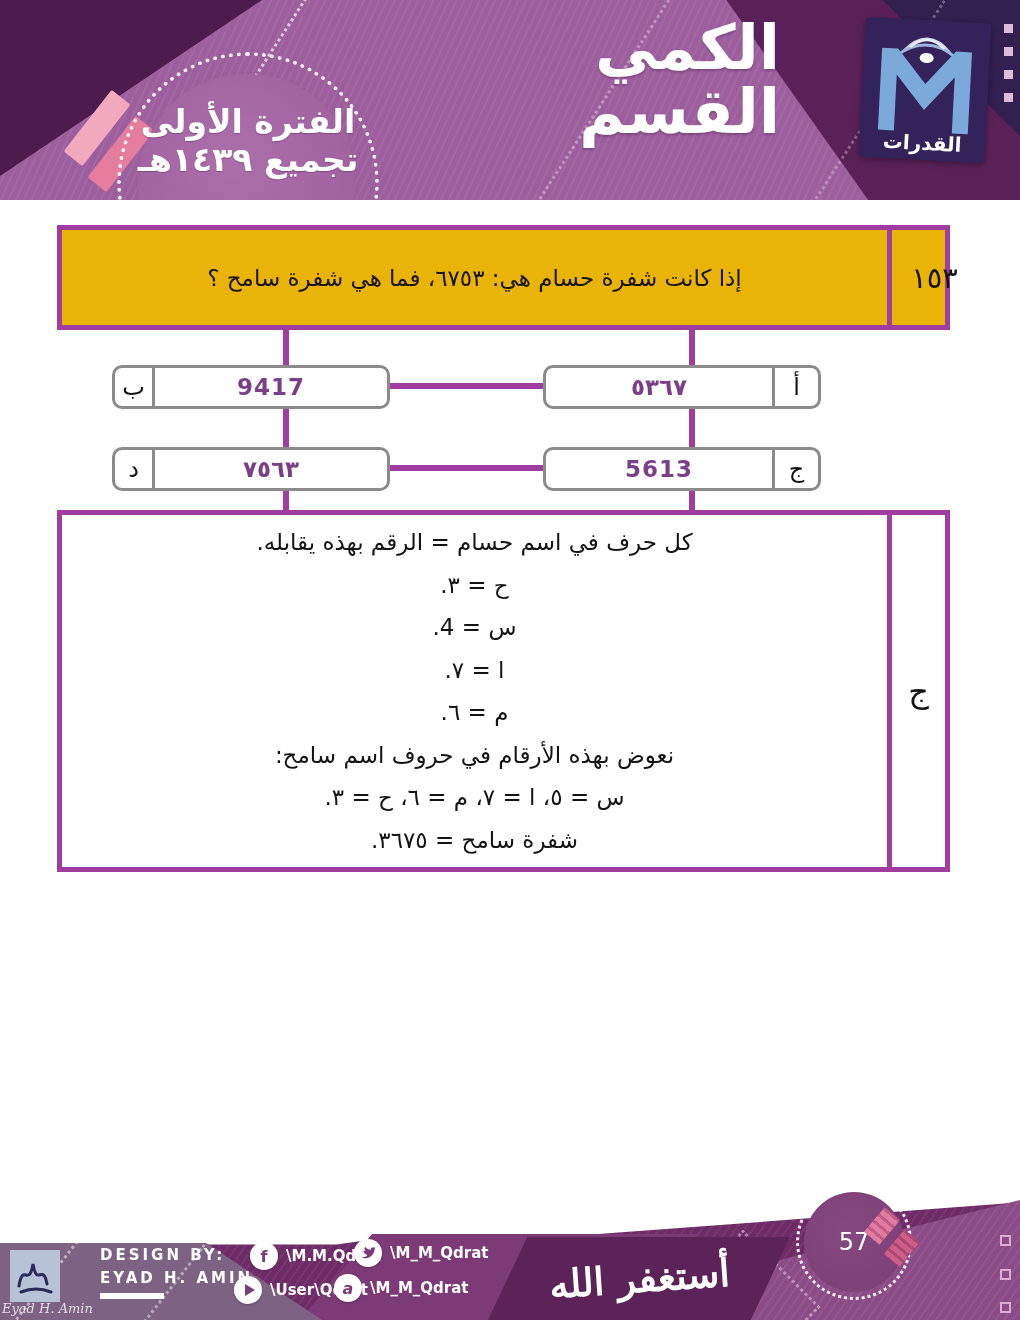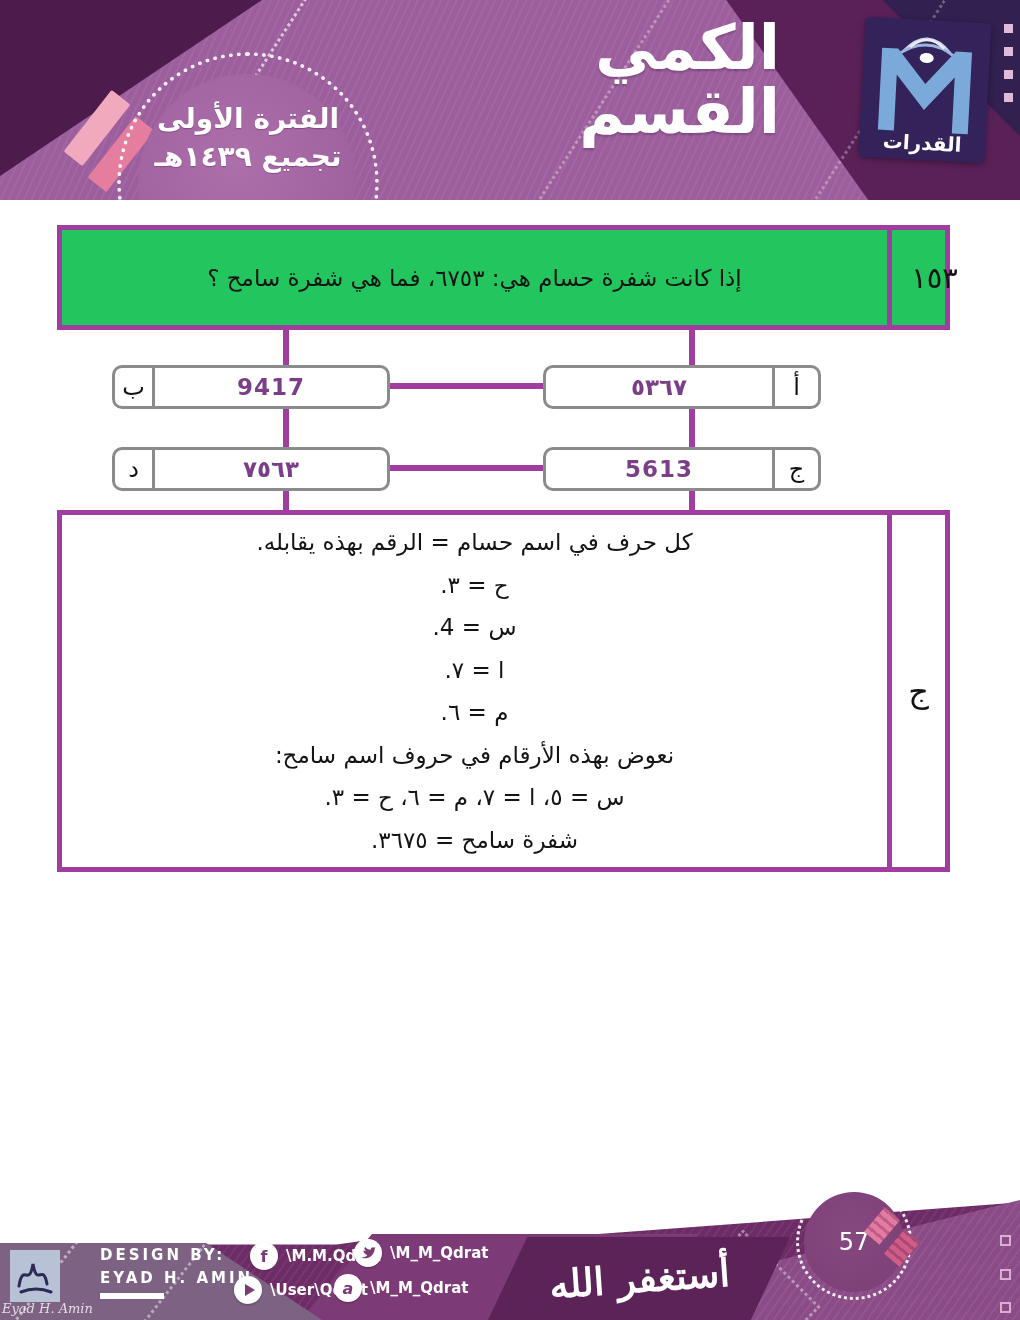--- a/index.html
+++ b/index.html
@@ -26,34 +26,34 @@
   .dl2 { left:596px; top:-40px; height:300px; transform:rotate(33deg); opacity:.5; }
   .dl3 { left:872px; top:-20px; height:260px; transform:rotate(33deg); opacity:.45; }
   .chev { width:78px; height:24px; transform:rotate(-52deg); border-radius:2px; }
   .chev1 { left:58px; top:116px; background:#f0a9bd; }
   .chev2 { left:82px; top:142px; background:#e57e9e; }
   .badge-ring { left:117px; top:52px; width:262px; height:262px; border-radius:50%;
     border:4px dotted #ffffff; opacity:.9; }
   .badge-circle { left:138px; top:74px; width:218px; height:218px; border-radius:50%;
     background:radial-gradient(circle at 45% 40%, #ab6faa 0%, #a264a1 60%, #965a96 100%); }
   .badge-t { left:117px; width:262px; text-align:center; color:#fff; font-weight:bold;
-    font-size:28px; direction:rtl; text-shadow:0 1px 1px rgba(60,10,60,.3); }
+    font-size:33px; direction:rtl; text-shadow:0 1px 1px rgba(60,10,60,.3); }
   .badge-t1 { top:102px; }
   .badge-t2 { top:140px; }
   .hdr-title { left:340px; top:16px; width:440px; text-align:right; color:#ffffff;
     font-weight:bold; direction:rtl; line-height:64px; font-size:62px;
     text-shadow:0 2px 2px rgba(50,10,50,.25); }
   .logo { left:862px; top:20px; width:126px; height:140px; background:#33235a;
     transform:rotate(3deg); border-radius:5px; box-shadow:0 2px 6px rgba(0,0,0,.35); }
   .hdr-sq { width:9px; height:9px; background:#debbdb; left:1004px; }
   .sq1{top:24px} .sq2{top:47px} .sq3{top:70px} .sq4{top:93px}
 
   
   .qbox { left:57px; top:225px; width:893px; height:105px; border:5px solid #a13ca1;
-    background:#22c55e; display:flex; z-index:2; }
+    background:#eab308; display:flex; z-index:2; }
   .q-main { flex:1; display:flex; align-items:center; justify-content:center; }
   .q-text { direction:rtl; font-size:23px; color:#141414; text-align:center; }
   .q-numcell { width:58px; border-left:5px solid #a13ca1; display:flex;
     align-items:center; justify-content:center;padding-left:32px; }
   .q-num { font-size:29px; color:#141414; direction:ltr; }
 
   
   .conn { background:#a13ca1; z-index:1; }
   .vline1 { left:283px; top:328px; width:6px; height:186px; }
   .vline2 { left:689px; top:328px; width:6px; height:186px; }

